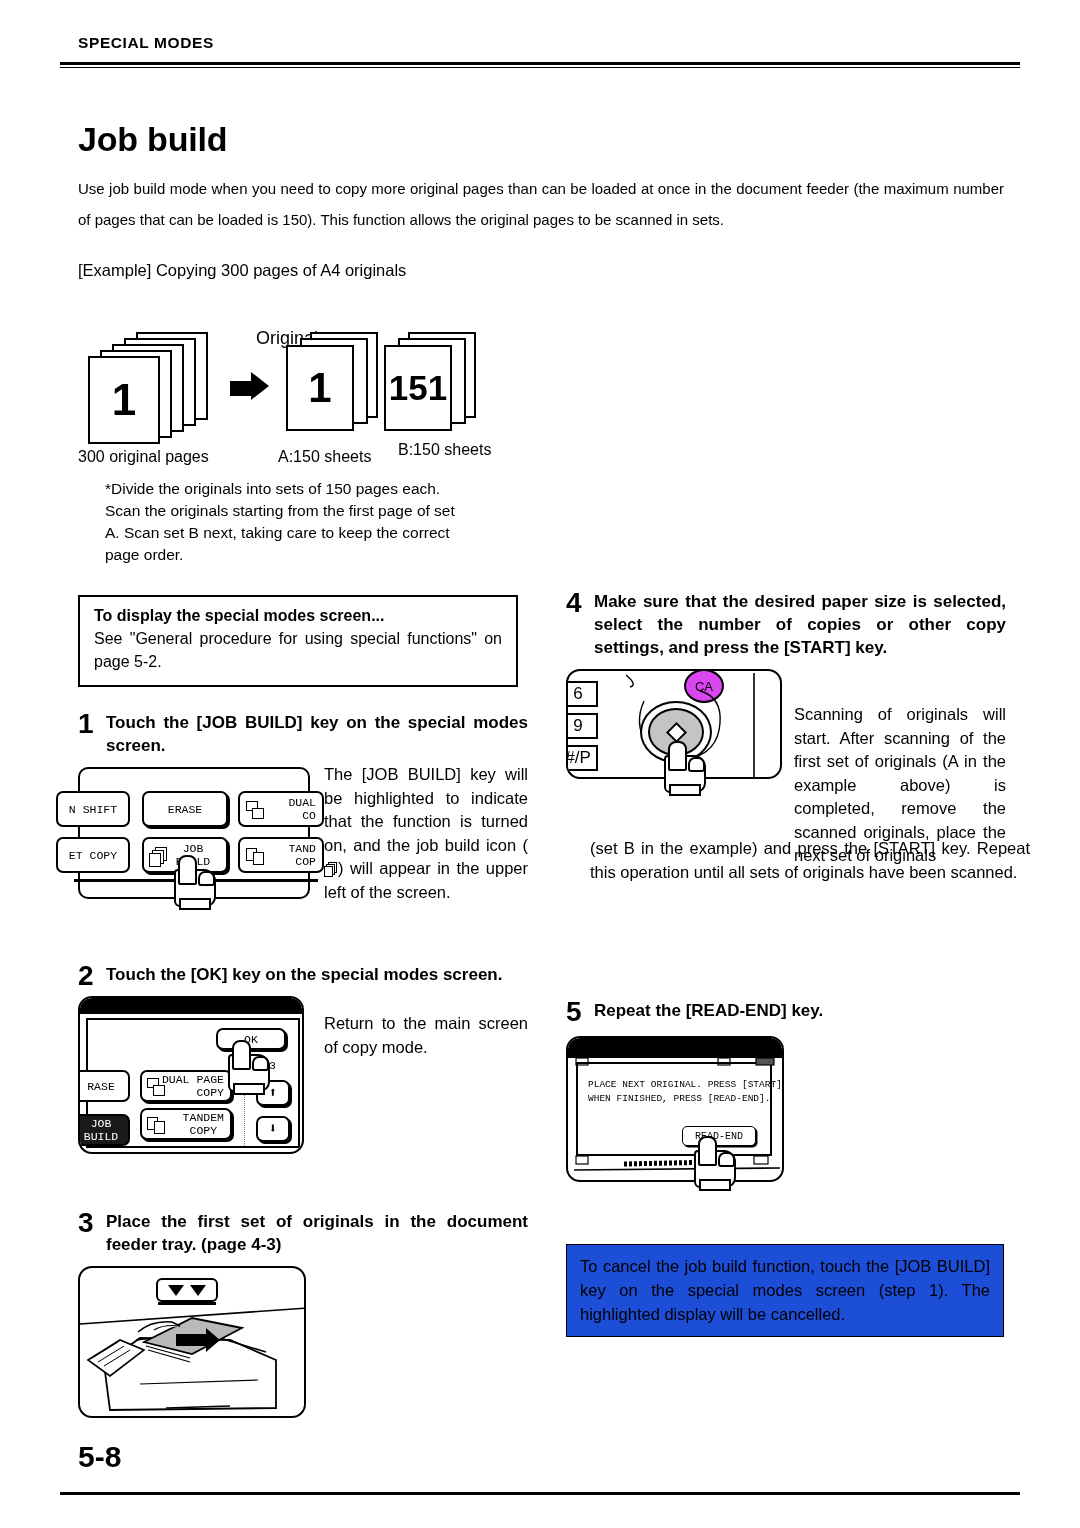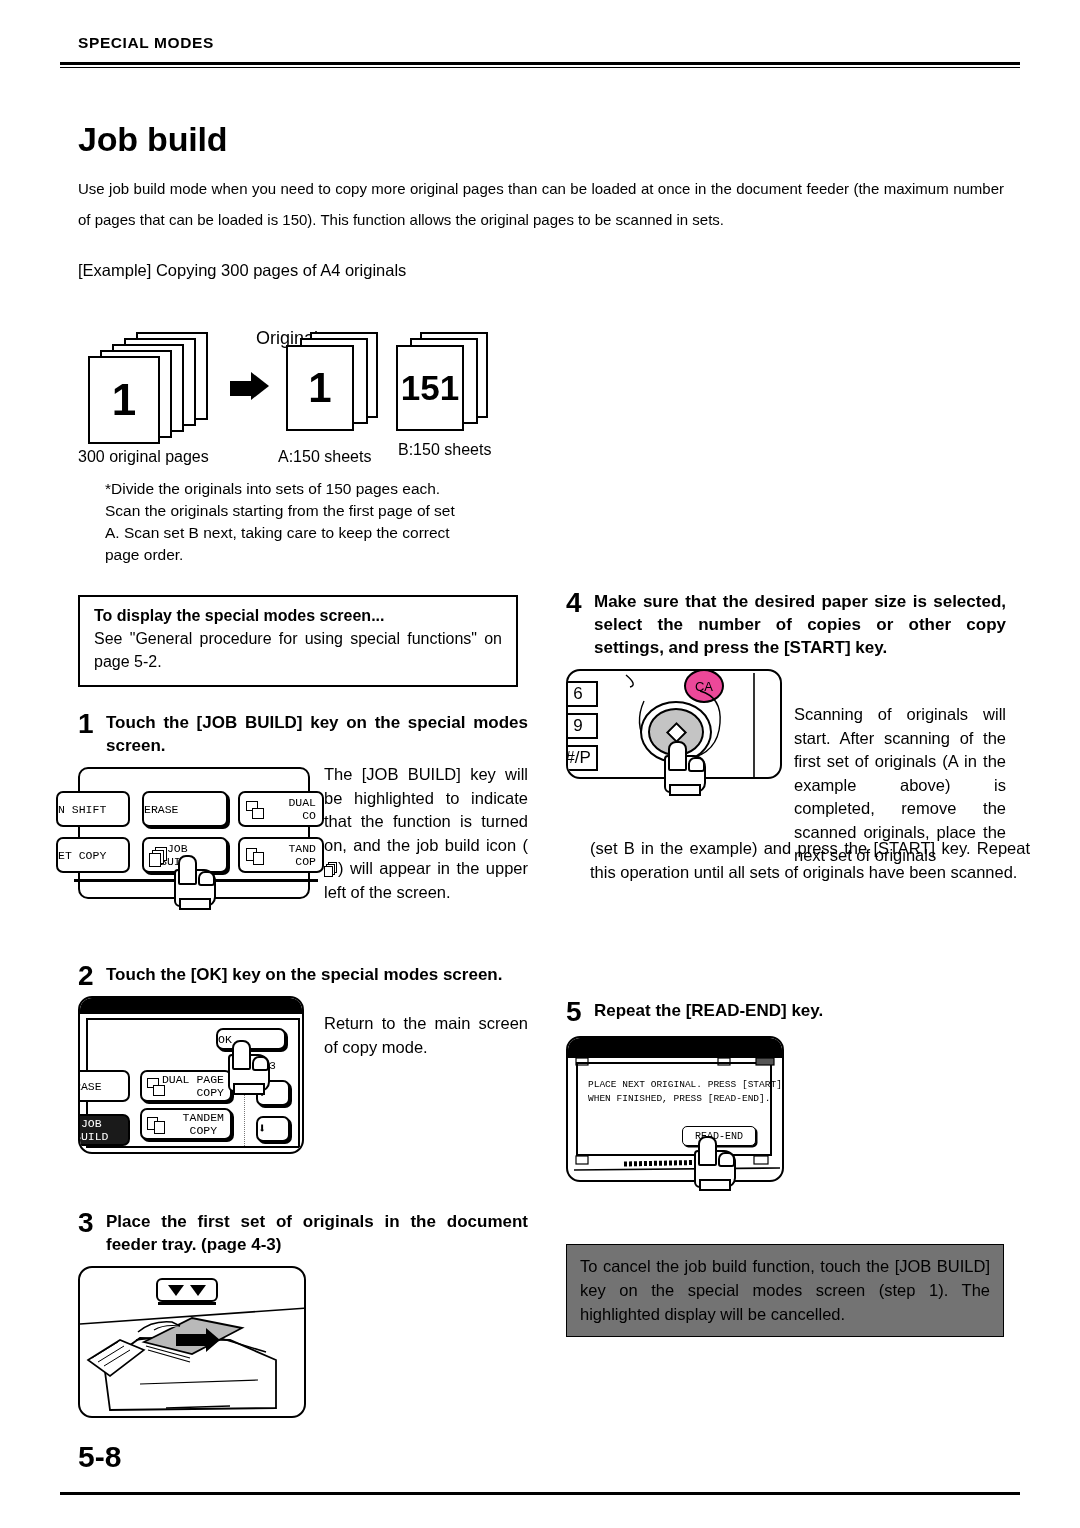--- a/index.html
+++ b/index.html
@@ -169,21 +169,21 @@
     margin-bottom: 2px;
   }
   .note-box .nb-body {
     font-size: 16px;
     line-height: 23px;
     text-align: justify;
   }
 
   
   .gray-box {
-    background: #737373;
+    background: #1d4ed8;
     border: 1.5px solid #000;
     padding: 9px 13px 10px 13px;
     box-sizing: border-box;
     width: 438px;
     font-size: 16.5px;
     line-height: 24px;
     text-align: justify;
   }
 
   
@@ -225,21 +225,21 @@
   .tp-key {
     position: absolute;
     box-sizing: border-box;
     border: 2px solid #000;
     border-radius: 7px;
     background: #fff;
     font-family: "Liberation Mono", monospace;
     font-size: 11.5px;
     display: flex;
     align-items: center;
-    justify-content: flex-start;
+    justify-content: center;
     text-align: center;
     line-height: 13px;
     box-shadow: 2px 2px 0 #000;
   }
   .tp-key.sel {
     background: #1a1a1a;
     color: #fff;
   }
   .tp-key.flat { box-shadow: none; }
 
@@ -317,21 +317,21 @@
   }
   .ca-key {
     position: absolute;
     box-sizing: border-box;
     border: 2.2px solid #000;
     border-radius: 50%;
     display: flex;
     align-items: center;
     justify-content: center;
     font-size: 13px;
-    background: #ec4899;
+    background: #d946ef;
   }
   .start-outer {
     position: absolute;
     box-sizing: border-box;
     border: 2.5px solid #000;
     border-radius: 50%;
     background: #fff;
   }
   .start-inner {
     position: absolute;
@@ -473,21 +473,21 @@
   </div>
 
   <div class="stack" style="left:206px; top:36px; width:110px; height:110px;">
     <div class="sheet" style="left:26px; top:0px; width:68px; height:86px;"></div>
     <div class="sheet" style="left:16px; top:6px; width:68px; height:86px;"></div>
     <div class="sheet" style="left:2px; top:13px; width:68px; height:86px;">
       <div class="sheet-num" style="top:20px; font-size:42px; line-height:42px;">1</div>
     </div>
   </div>
 
-  <div class="stack" style="left:316px; top:36px; width:120px; height:110px;">
+  <div class="stack" style="left:304px; top:36px; width:120px; height:110px;">
     <div class="sheet" style="left:26px; top:0px; width:68px; height:86px;"></div>
     <div class="sheet" style="left:16px; top:6px; width:68px; height:86px;"></div>
     <div class="sheet" style="left:2px; top:13px; width:68px; height:86px;">
       <div class="sheet-num" style="top:23px; font-size:35px; line-height:35px;">151</div>
     </div>
   </div>
 
   <div class="caption" style="left:0px; top:152px;">300 original pages</div>
   <div class="caption" style="left:200px; top:152px;">A:150 sheets</div>
   <div class="caption" style="left:320px; top:145px;">B:150 sheets</div>

